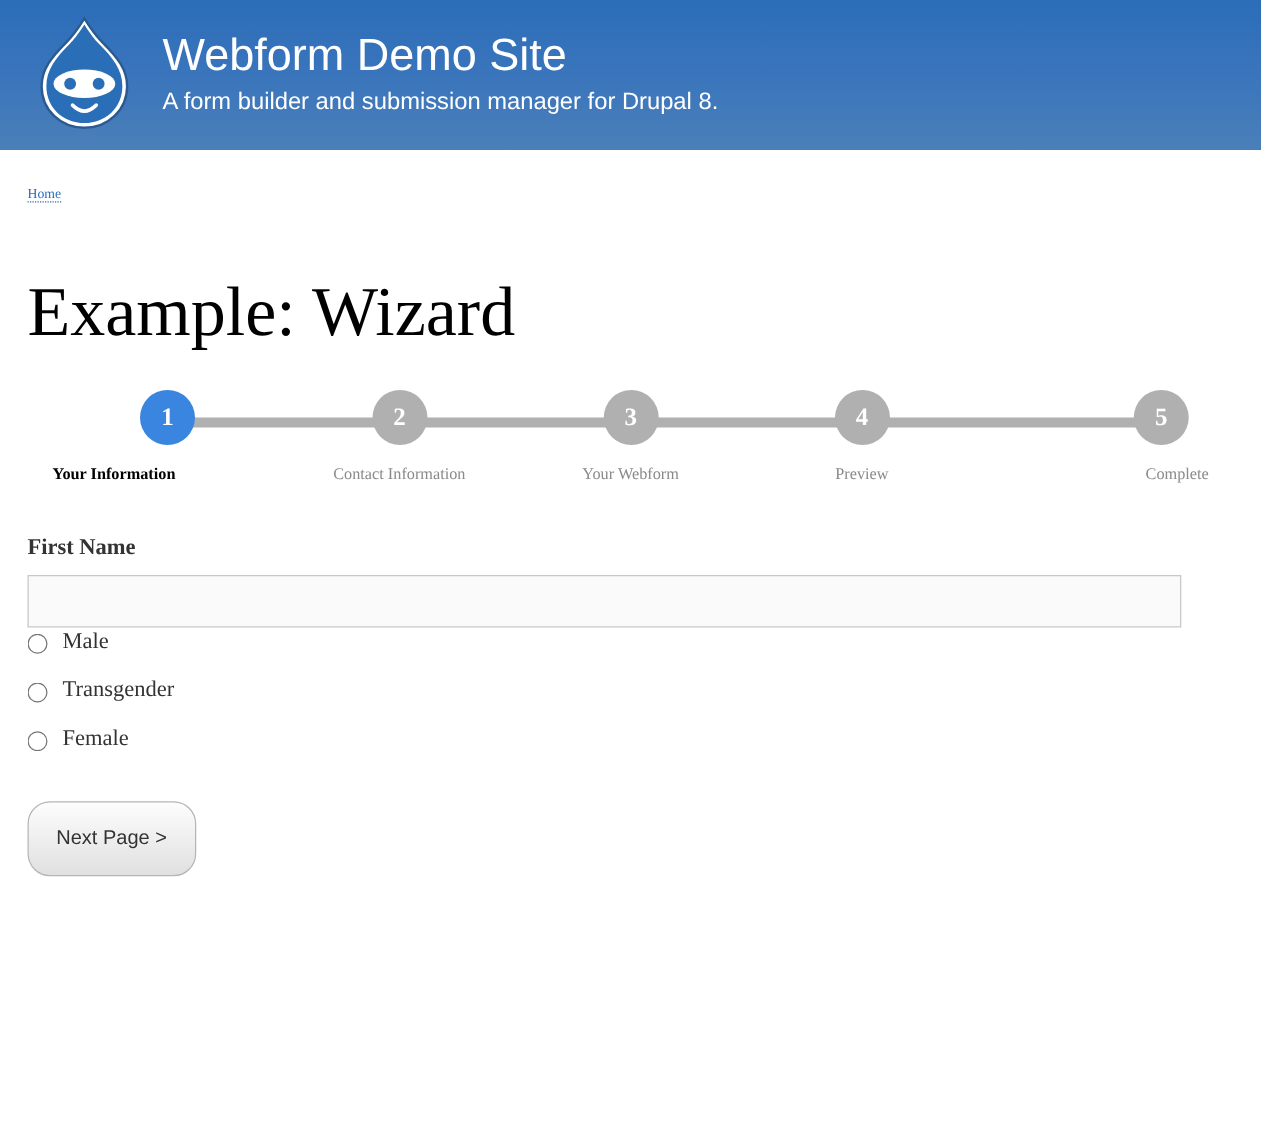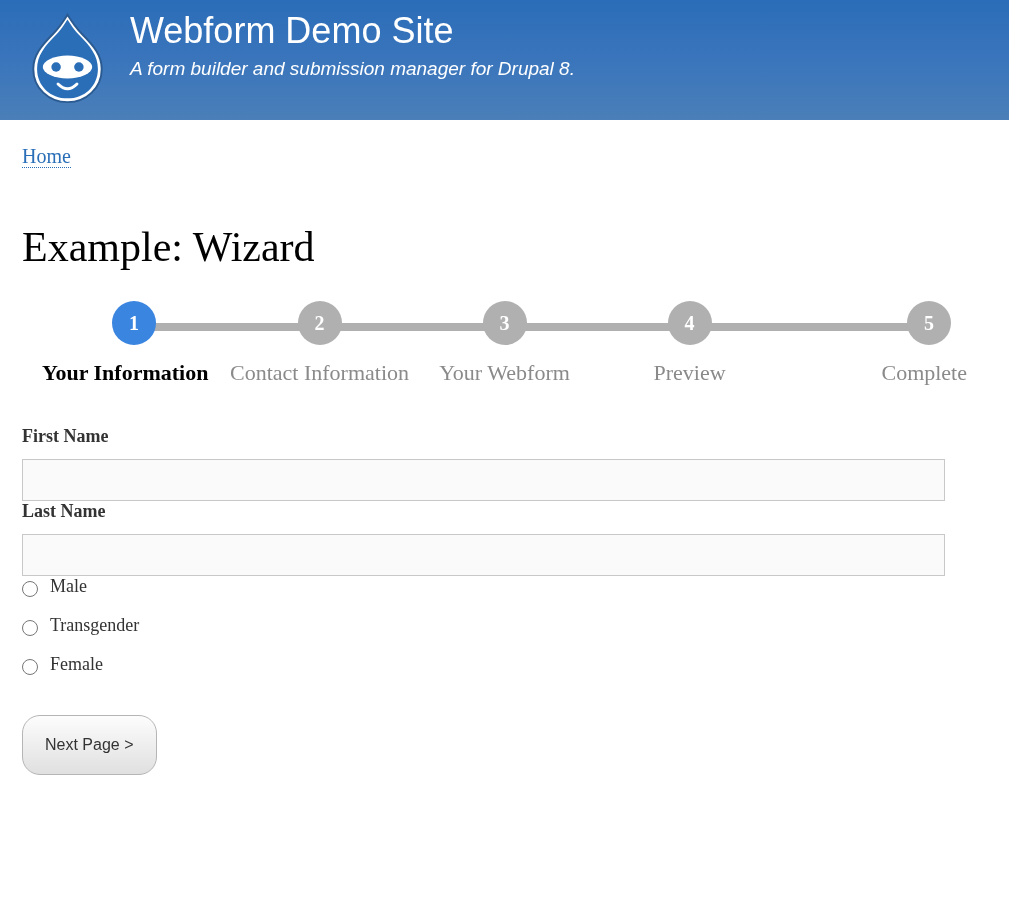--- a/index.html
+++ b/index.html
@@ -5,45 +5,46 @@
   * { box-sizing: border-box; margin: 0; padding: 0; }
   body {
     font-family: Georgia, "Times New Roman", serif;
     background: #fff;
     color: #000;
     width: 1009px;
   }
   .header {
     background: linear-gradient(to bottom, #2b6db8 0%, #3a75bc 50%, #4a7fb8 100%);
     display: flex;
+    align-items: center;
     padding: 10px 20px 15px 20px;
     min-height: 120px;
   }
   .logo {
     width: 95px;
     height: 95px;
     margin-right: 15px;
     flex-shrink: 0;
   }
   .header-text { color: #fff; font-family: "Helvetica Neue", Helvetica, Arial, sans-serif; }
   .site-title { font-size: 36px; font-weight: 300; margin-bottom: 6px; }
-  .site-slogan { font-size: 19px; font-style: italic; font-weight: 300; }
+  .site-slogan { font-size: 19px; font-weight: 300; }
   .main {
     padding: 25px 22px;
   }
   .breadcrumb a {
     color: #2a6eb8;
     text-decoration: none;
     border-bottom: 1px dotted #2a6eb8;
     font-family: Georgia, serif;
-    font-size: 20px;
+    font-size: 11px;
   }
   .page-title {
     font-family: Georgia, "Times New Roman", serif;
-    font-size: 42px;
+    font-size: 56px;
     font-weight: 400;
     margin-top: 55px;
     margin-bottom: 30px;
     color: #000;
   }
   .wizard-progress {
     display: flex;
     justify-content: space-between;
     align-items: flex-start;
     position: relative;
@@ -79,21 +80,21 @@
     align-items: center;
     justify-content: center;
     font-family: Georgia, serif;
     font-size: 20px;
     font-weight: bold;
     margin-bottom: 15px;
   }
   .step.active .step-circle { background: #3a85e0; }
   .step-label {
     font-family: Georgia, serif;
-    font-size: 22px;
+    font-size: 13px;
     color: #8a8a8a;
     text-align: center;
     white-space: nowrap;
   }
   .step.active .step-label { color: #000; font-weight: bold; }
   .step:first-child .step-circle { margin-left: 70px;}
   .step:last-child .step-circle { margin-right: 16px;}
   .form-group { }
   .form-label {
     display: block;
@@ -189,24 +190,20 @@
       <div class="step-circle">5</div>
       <div class="step-label">Complete</div>
     </div>
   </div>
 
   <div class="form-group">
     <label class="form-label">First Name</label>
     <input type="text" class="text-input" value="" style="">
   </div>
 
-  <div class="form-group">
-    <label class="form-label">Last Name</label>
-    <input type="text" class="text-input" value="" style="">
-  </div>
 
   <div class="form-group radio-group">
     <div class="radio-item">
       <input type="radio" name="gender" id="g0" style="">
       <label for="g0">Male</label>
     </div>
     <div class="radio-item">
       <input type="radio" name="gender" id="g2" style="">
       <label for="g2">Transgender</label>
     </div>

